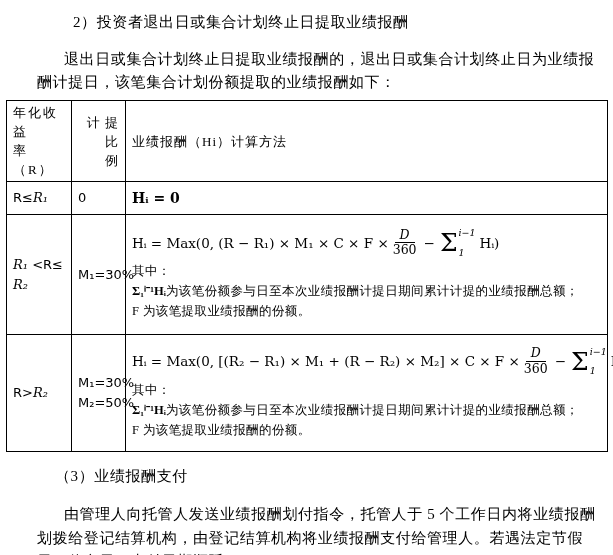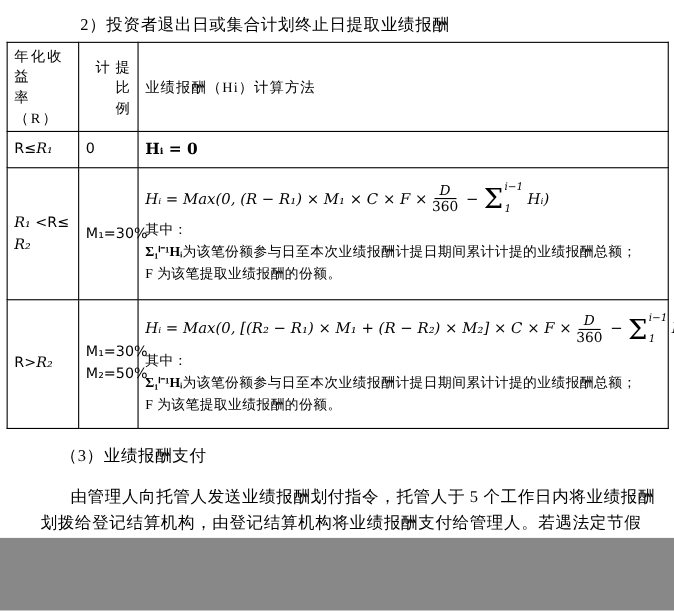--- a/index.html
+++ b/index.html
@@ -1,17 +1,17 @@
 <!DOCTYPE html>
 <html><head>
 <meta charset="utf-8">
 <style>
   html,body { margin:0; padding:0; background:#888; }
   .page {
-    width: 613px; height: 489px;
+    width: 613px; height: 555px;
     background: #ffffff;
     margin: 0 auto;
     position: relative;
     overflow: hidden;
     color: #000;
     font-family: "Liberation Serif", "DejaVu Serif", serif;
   }
   .heading {
     padding-top: 13px;
     margin-left: 73px;
@@ -68,21 +68,21 @@
     font-weight: bold;
     font-size: 14px;
   }
   .formula {
     display: flex;
     align-items: center;
     font-family: "DejaVu Serif", serif;
     font-size: 13.5px;
     white-space: nowrap;
   }
-  .formula .pre, .formula .post { font-style: italic; }
+  .formula .pre, .formula .post { }
   .formula .post { margin-left: 2px; }
   .frac {
     display: inline-flex;
     flex-direction: column;
     align-items: center;
     line-height: 1.15;
     font-size: 12.5px;
     margin: 0 4px;
   }
   .frac .num { font-style: italic; padding: 0 5px; border-bottom: 1px solid #000; }
@@ -123,20 +123,21 @@
     letter-spacing: 0.6px;
   }
 </style>
 </head>
 <body>
 
 <div class="page">
 
   <div class="heading">2）投资者退出日或集合计划终止日提取业绩报酬</div>
 
+  <div class="intro">退出日或集合计划终止日提取业绩报酬的，退出日或集合计划终止日为业绩报酬计提日，该笔集合计划份额提取的业绩报酬如下：</div>
 
   <table class="fee-table">
     <colgroup>
       <col class="col-rate">
         <col class="col-ratio">
         <col class="col-method">
     </colgroup>
     <tbody>
       <tr style="height:42px;">
         <td class="hdr">年化收益

